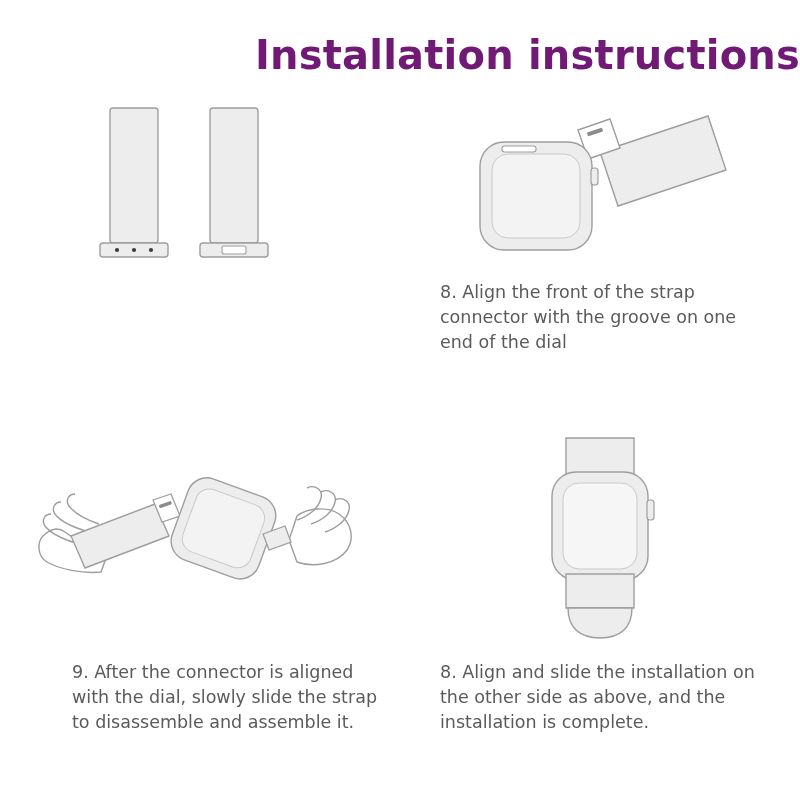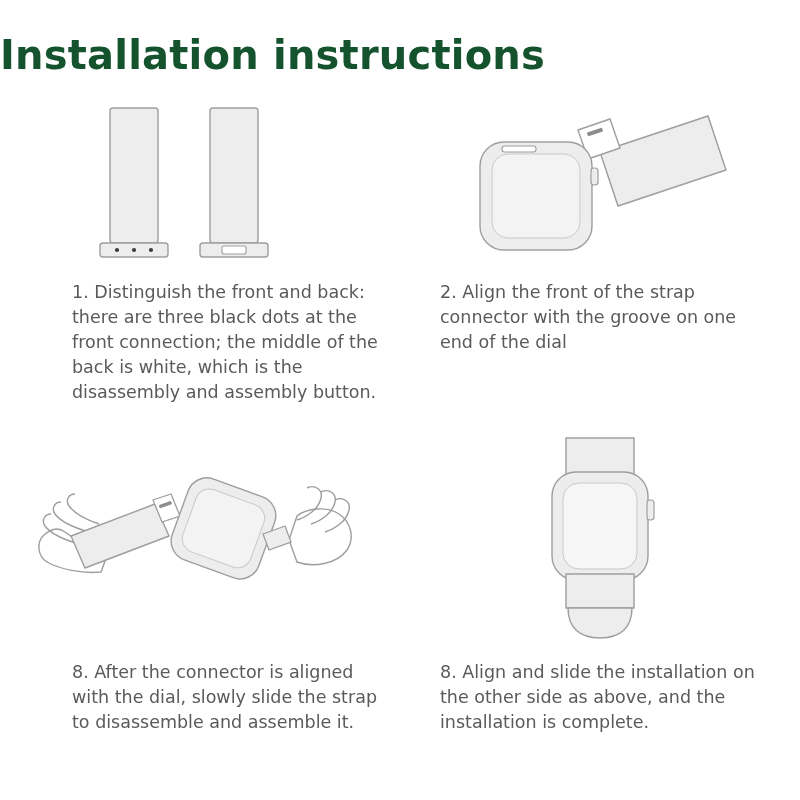--- a/index.html
+++ b/index.html
@@ -14,24 +14,24 @@
     color: #4d4d4d;
     overflow: hidden;
   }
   .page {
     position: relative;
     width: 800px;
     height: 800px;
     box-sizing: border-box;
   }
   .title {
-    text-align: left;
+    text-align: right;
     font-size: 40px;
     font-weight: 700;
-    color: #14532d;
+    color: #701a75;
     letter-spacing: 0.2px;
     margin: 0;
     padding-top: 32px;
     font-family: "DejaVu Sans", sans-serif;
   }
   .grid {
     position: absolute;
     top: 92px;
     left: 0;
     width: 800px;
@@ -90,41 +90,40 @@
           <rect x="30" y="143" width="68" height="14" rx="3" fill="#ededed" stroke="#9e9e9e" stroke-width="1.4"></rect>
           <circle cx="47" cy="150" r="2.1" fill="#3a3a3a"></circle>
           <circle cx="64" cy="150" r="2.1" fill="#3a3a3a"></circle>
           <circle cx="81" cy="150" r="2.1" fill="#3a3a3a"></circle>
 
           <rect x="140" y="8" width="48" height="135" rx="3" fill="#ededed" stroke="#9e9e9e" stroke-width="1.4"></rect>
           <rect x="130" y="143" width="68" height="14" rx="3" fill="#ededed" stroke="#9e9e9e" stroke-width="1.4"></rect>
           <rect x="152" y="146" width="24" height="8" rx="2" fill="#ffffff" stroke="#9e9e9e" stroke-width="1.1"></rect>
         </svg>
       </div>
-      <div class="caption">1. Distinguish the front and back: there are three black dots at the front connection; the middle of the back is white, which is the disassembly and assembly button.</div>
     </div>
 
     <div class="cell cell-2">
       <div class="art">
         <svg width="300" height="170" viewBox="0 0 300 170">
 
           <path d="M150 50 L258 14 L276 68 L168 104 Z" fill="#ededed" stroke="#9e9e9e" stroke-width="1.4"></path>
 
           <path d="M128 28 L160 17 L170 46 L138 57 Z" fill="#ffffff" stroke="#9e9e9e" stroke-width="1.4"></path>
           <rect x="137" y="28" width="16" height="4" rx="1.2" fill="#8c8c8c" transform="rotate(-19 145 30)"></rect>
 
           <rect x="30" y="40" width="112" height="108" rx="24" fill="#ededed" stroke="#9e9e9e" stroke-width="1.4"></rect>
           <rect x="42" y="52" width="88" height="84" rx="16" fill="#f3f3f3" stroke="#c9c9c9" stroke-width="1"></rect>
 
           <rect x="141" y="66" width="7" height="17" rx="3" fill="#ededed" stroke="#9e9e9e" stroke-width="1.2"></rect>
 
           <rect x="52" y="44" width="34" height="6" rx="2.5" fill="#ffffff" stroke="#9e9e9e" stroke-width="1.1"></rect>
         </svg>
       </div>
-      <div class="caption">2. Align the front of the strap connector with the groove on one end of the dial</div>
+      <div class="caption">8. Align the front of the strap connector with the groove on one end of the dial</div>
     </div>
 
     <div class="cell cell-3">
       <div class="art">
         <svg width="330" height="140" viewBox="0 0 330 140">
 
           <path d="M8 66 C2 72 2 86 12 92 C24 99 48 104 66 102 L74 80 C58 76 40 70 30 62 C22 56 14 60 8 66 Z" fill="#ffffff" stroke="#9e9e9e" stroke-width="1.4"></path>
           <path d="M16 44 C10 44 6 50 10 56 C16 64 30 70 44 74" fill="none" stroke="#9e9e9e" stroke-width="1.4"></path>
           <path d="M26 32 C20 32 16 38 20 44 C26 52 40 58 54 62" fill="none" stroke="#9e9e9e" stroke-width="1.4"></path>
           <path d="M40 24 C34 24 30 30 34 36 C40 44 52 50 64 54" fill="none" stroke="#9e9e9e" stroke-width="1.4"></path>
@@ -140,21 +139,21 @@
           </g>
 
           <path d="M262 46 C272 38 292 36 304 44 C316 52 320 68 312 80 C302 94 278 98 262 92 L254 70 Z" fill="#ffffff" stroke="#9e9e9e" stroke-width="1.4"></path>
           <path d="M300 30 C308 26 316 32 314 40 C312 50 302 58 290 62" fill="none" stroke="#9e9e9e" stroke-width="1.4"></path>
           <path d="M286 22 C294 18 302 24 300 32 C298 42 288 50 276 54" fill="none" stroke="#9e9e9e" stroke-width="1.4"></path>
           <path d="M272 18 C280 14 288 20 286 28 C284 38 274 46 262 50" fill="none" stroke="#9e9e9e" stroke-width="1.4"></path>
 
           <path d="M228 64 L250 56 L256 72 L234 80 Z" fill="#ededed" stroke="#9e9e9e" stroke-width="1.3"></path>
         </svg>
       </div>
-      <div class="caption">8. After the connector is aligned with the dial, slowly slide the strap to disassemble and assemble it.</div>
+      <div class="caption">9. After the connector is aligned with the dial, slowly slide the strap to disassemble and assemble it.</div>
     </div>
 
     <div class="cell cell-4">
       <div class="art">
         <svg width="180" height="215" viewBox="0 0 180 215">
 
           <path d="M56 6 L124 6 L124 46 L56 46 Z" fill="#ededed" stroke="#9e9e9e" stroke-width="1.4"></path>
 
           <rect x="42" y="40" width="96" height="108" rx="24" fill="#ededed" stroke="#9e9e9e" stroke-width="1.4"></rect>
           <rect x="53" y="51" width="74" height="86" rx="16" fill="#f6f6f6" stroke="#c9c9c9" stroke-width="1"></rect>

